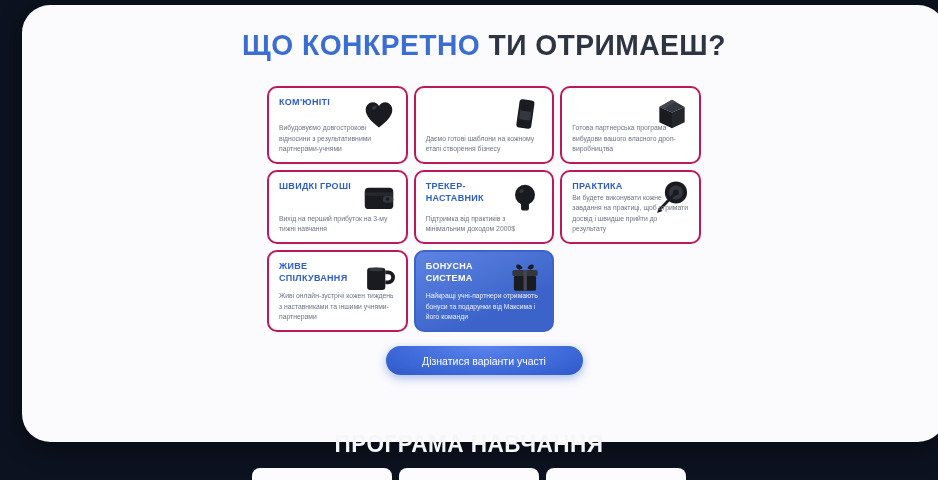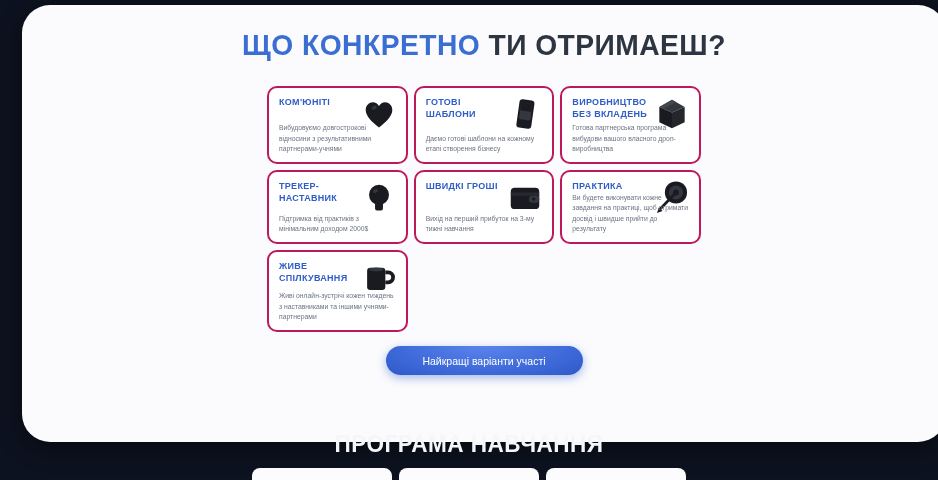--- a/index.html
+++ b/index.html
@@ -126,62 +126,60 @@
   <div class="card">
     <div class="title">КОМ'ЮНІТІ</div>
     <span class="icon"><svg viewBox="0 0 24 24" width="38" height="38">
             <path fill="#191b20" d="M12 20.5C7.2 16.8 3.6 13.2 3.6 9.5 3.6 6.6 5.8 4.6 8.1 4.6c1.7 0 3.1.9 3.9 2.3.8-1.4 2.2-2.3 3.9-2.3 2.3 0 4.5 2 4.5 4.9 0 3.7-3.6 7.3-8.4 11z"></path>
             <ellipse fill="#34373f" cx="9" cy="8" rx="1.7" ry="1.1" transform="rotate(-25 9 8)"></ellipse>
           </svg></span>
     <div class="desc">Вибудовуємо довгострокові відносини з результативними партнерами-учнями</div>
   </div>
 
   <div class="card">
-    <div class="title">ГОТОВІ ШАБЛОНИ</div>
     <span class="icon"><svg viewBox="0 0 24 24" width="38" height="38">
             <g transform="rotate(8 12 12)">
               <rect fill="#191b20" x="7.5" y="3" width="9.5" height="18" rx="2"></rect>
               <rect fill="#34373f" x="8.6" y="5.2" width="7.3" height="10.5" rx="0.8"></rect>
               <rect fill="#191b20" x="8.6" y="5.2" width="7.3" height="5" rx="0.8"></rect>
             </g>
           </svg></span>
     <div class="desc">Даємо готові шаблони на кожному етапі створення бізнесу</div>
   </div>
 
   <div class="card">
-    <div class="title">ВИРОБНИЦТВО БЕЗ ВКЛАДЕНЬ</div>
     <span class="icon"><svg viewBox="0 0 24 24" width="38" height="38">
             <path fill="#34373f" d="M4 7.5 12 3l8 4.5-8 3.6z"></path>
             <path fill="#191b20" d="M4 7.5l8 3.6v9.9l-8-3.8z"></path>
             <path fill="#24262c" d="M20 7.5l-8 3.6v9.9l8-3.8z"></path>
             <path fill="#44474f" d="M4 7.5 12 3l2.5 1.4-8 4.4z"></path>
           </svg></span>
     <div class="desc">Готова партнерська програма вибудови вашого власного дроп-виробництва</div>
   </div>
 
 
   <div class="card">
-    <div class="title">ТРЕКЕР-НАСТАВНИК</div>
-    <span class="icon"><svg viewBox="0 0 24 24" width="38" height="38">
-            <circle fill="#191b20" cx="12" cy="10" r="6.3"></circle>
-            <path fill="#191b20" d="M9.5 15.5h5v3.2a1.2 1.2 0 0 1-1.2 1.2h-2.6a1.2 1.2 0 0 1-1.2-1.2z"></path>
-            <ellipse fill="#34373f" cx="9.8" cy="7.6" rx="1.6" ry="1.1" transform="rotate(-30 9.8 7.6)"></ellipse>
-          </svg></span>
-    <div class="desc">Підтримка від практиків з мінімальним доходом 2000$</div>
-  </div>
-
-  <div class="card">
     <div class="title">ШВИДКІ ГРОШІ</div>
     <span class="icon"><svg viewBox="0 0 24 24" width="38" height="38">
             <rect fill="#191b20" x="3" y="5.5" width="18" height="13.5" rx="2.5"></rect>
             <path fill="#34373f" d="M3 8.5h18v2H3z" opacity="0.5"></path>
             <rect fill="#34373f" x="14.5" y="10.5" width="6.5" height="4.5" rx="2"></rect>
             <circle fill="#191b20" cx="17.5" cy="12.7" r="1.1"></circle>
           </svg></span>
     <div class="desc">Вихід на перший прибуток на 3-му тижні навчання</div>
+  </div>
+
+  <div class="card">
+    <div class="title">ТРЕКЕР-НАСТАВНИК</div>
+    <span class="icon"><svg viewBox="0 0 24 24" width="38" height="38">
+            <circle fill="#191b20" cx="12" cy="10" r="6.3"></circle>
+            <path fill="#191b20" d="M9.5 15.5h5v3.2a1.2 1.2 0 0 1-1.2 1.2h-2.6a1.2 1.2 0 0 1-1.2-1.2z"></path>
+            <ellipse fill="#34373f" cx="9.8" cy="7.6" rx="1.6" ry="1.1" transform="rotate(-30 9.8 7.6)"></ellipse>
+          </svg></span>
+    <div class="desc">Підтримка від практиків з мінімальним доходом 2000$</div>
   </div>
 
   <div class="card">
     <div class="title">ПРАКТИКА</div>
     <span class="icon"><svg viewBox="0 0 24 24" width="38" height="38">
             <circle fill="#191b20" cx="14.5" cy="8.5" r="7"></circle>
             <circle fill="#34373f" cx="14.5" cy="8.5" r="4.4"></circle>
             <circle fill="#191b20" cx="14.5" cy="8.5" r="1.9"></circle>
             <path stroke="#191b20" stroke-width="1.8" d="M4 19.5 14.5 8.5"></path>
             <path fill="#191b20" d="M2.5 21.5 6 20.2 3.8 18z"></path>
@@ -192,23 +190,33 @@
   <div class="card">
     <div class="title">ЖИВЕ СПІЛКУВАННЯ</div>
     <span class="icon"><svg viewBox="0 0 24 24" width="38" height="38">
             <rect fill="#191b20" x="4.5" y="5.5" width="11.5" height="14" rx="2"></rect>
             <path fill="none" stroke="#191b20" stroke-width="2.4" d="M16 8.5h1.8a3.1 3.1 0 0 1 0 6.2H16"></path>
             <ellipse fill="#34373f" cx="10.2" cy="6.6" rx="4.6" ry="1.2"></ellipse>
           </svg></span>
     <div class="desc">Живі онлайн-зустрічі кожен тиждень з наставниками та іншими учнями-партнерами</div>
   </div>
 
+  <div class="card blue">
+    <div class="title">БОНУСНА СИСТЕМА</div>
+    <span class="icon"><svg viewBox="0 0 24 24" width="38" height="38">
+            <rect fill="#191b20" x="5" y="10.5" width="14" height="9.5" rx="1"></rect>
+            <rect fill="#34373f" x="4" y="7" width="16" height="3.8" rx="1"></rect>
+            <rect fill="#44474f" x="11" y="7" width="2.2" height="13"></rect>
+            <path fill="#191b20" d="M8.5 6.8c-1.8-.4-2.6-2.3-1.6-3.1 1-.8 2.9.2 3.6 2.2zM15.5 6.8c1.8-.4 2.6-2.3 1.6-3.1-1-.8-2.9.2-3.6 2.2z"></path>
+          </svg></span>
+    <div class="desc">Найкращі учні-партнери отримають бонуси та подарунки від Максима і його команди</div>
+  </div>
 </div>
 
-  <button class="cta">Найкращі варіанти участі</button>
+  <button class="cta">Дізнатися варіанти участі</button>
 </div>
 
 <div class="program-title">ПРОГРАМА НАВЧАННЯ</div>
 
 <div class="program-cards">
     <div class="program-card"></div>
     <div class="program-card"></div>
     <div class="program-card"></div>
   </div>
 

